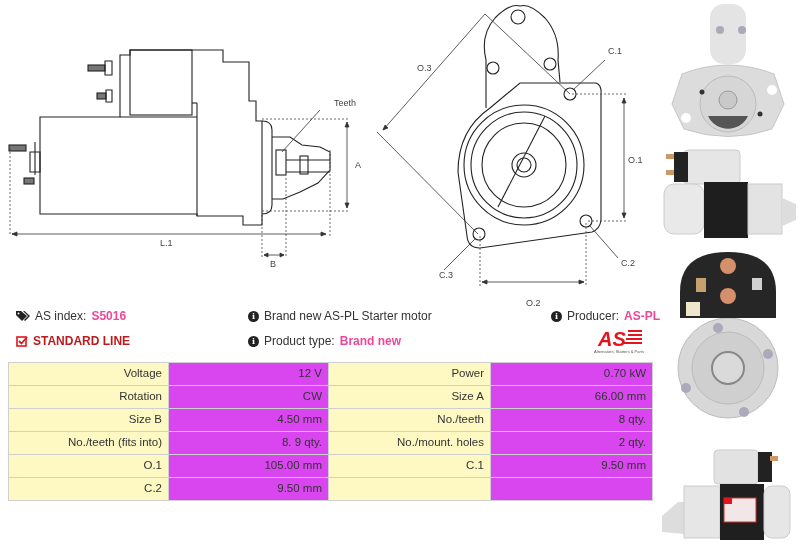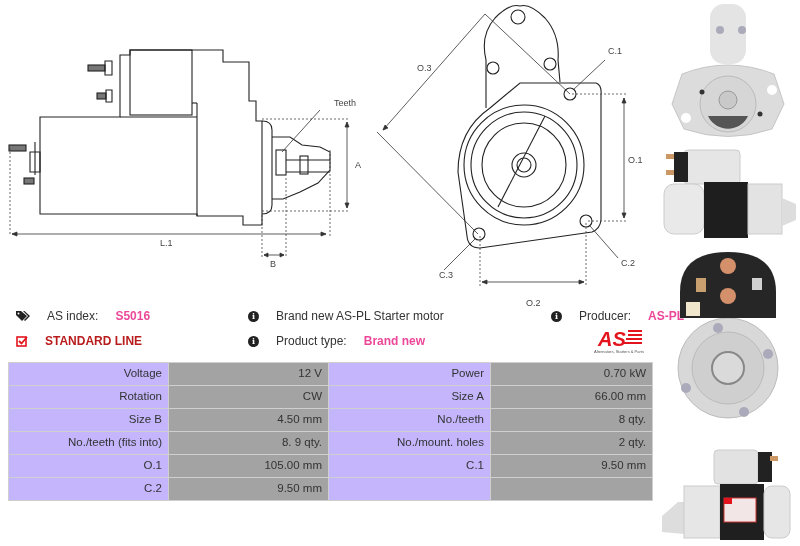--- a/index.html
+++ b/index.html
@@ -6,33 +6,33 @@
   html, body { width: 800px; height: 546px; background: #ffffff; overflow: hidden; }
   body { font-family: "Liberation Sans", "DejaVu Sans", sans-serif; color: #333; position: relative; }
 
   .drawing { position: absolute; left: 0; top: 0; width: 650px; height: 300px; }
   .drawing svg { position: absolute; left: 0; top: 0; }
   .dlabel { position: absolute; font-size: 9px; color: #444; font-family: "Liberation Sans", sans-serif; }
 
   .photos { position: absolute; left: 652px; top: 0; width: 148px; height: 546px; }
   .photo { position: absolute; }
 
-  .info { position: absolute; font-size: 12px; color: #333; display: flex; align-items: center; gap: 17px; white-space: nowrap; }
+  .info { position: absolute; font-size: 12px; color: #333; display: flex; align-items: center; gap: 5px; white-space: nowrap; }
   .info b { font-weight: bold; color: #ec4899; }
   .info .icon { display: inline-flex; align-items: center; justify-content: center; }
   .info-circle { width: 11px; height: 11px; border-radius: 50%; background: #222; color: #fff; font-size: 8px; font-weight: bold; font-family: "DejaVu Serif", serif; line-height: 11px; text-align: center; }
   .red { color: #b91c1c; font-weight: bold; }
 
   .logo { position: absolute; left: 584px; top: 327px; width: 70px; height: 30px; }
   .logo .tag { position: absolute; left: 0; top: 22px; width: 70px; font-size: 4px; color: #555; text-align: center; }
 
   table.spec { position: absolute; left: 8px; top: 362px; width: 644px; border-collapse: collapse; font-size: 11.5px; table-layout: fixed; }
   table.spec td { border: 1px solid #cfcfcf; padding: 3px 6px; text-align: right; vertical-align: top; height: 23px; line-height: 15px; color: #333; }
-  table.spec td.k { background: #c4b5fd; }
-  table.spec td.v { background: #a3a3a3; }
+  table.spec td.k { background: #fef9c3; }
+  table.spec td.v { background: #d946ef; }
 </style>
 </head>
 <body>
 
 <div class="drawing">
   <svg width="650" height="300" viewBox="0 0 650 300">
     <g fill="none" stroke="#222" stroke-width="1.1">
 
       <path d="M40 117 L40 214 L197 214 L197 216 L243 216 L243 225 L262 225 L262 121 L256 121 L256 101 L249 101 L249 62 L223 62 L223 50 L130 50 L130 55 L120 55 L120 117 Z"></path>
       <rect x="130" y="50" width="62" height="65"></rect>

